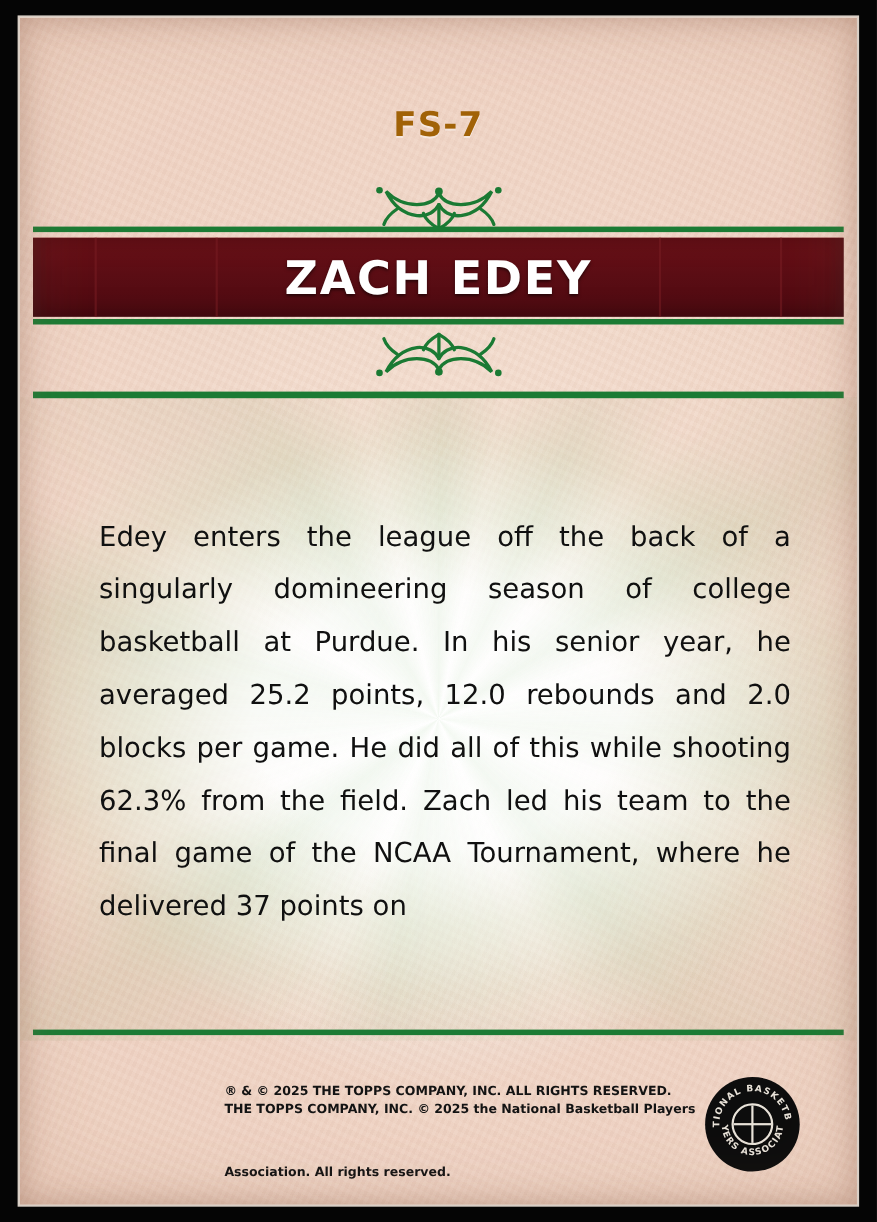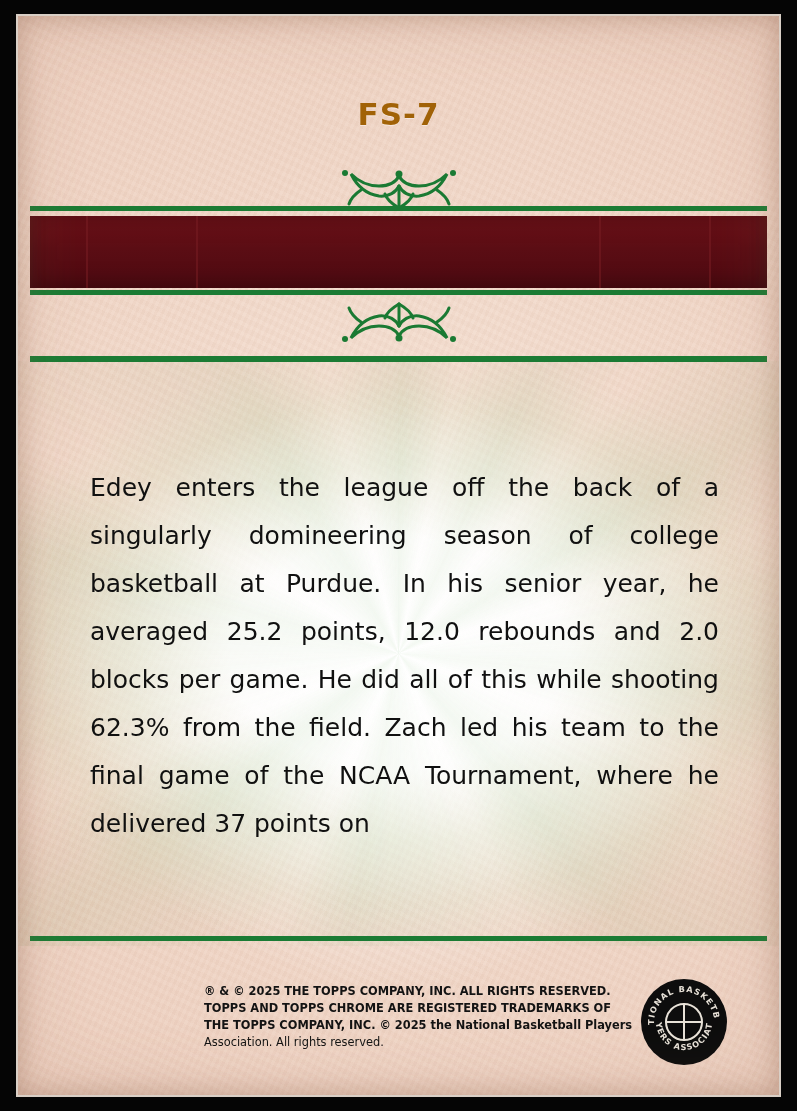--- a/index.html
+++ b/index.html
@@ -210,21 +210,21 @@
     position: absolute;
     left: 186px;
     width: 452px;
     top: 12px;
     font-family: "DejaVu Sans", sans-serif;
     font-weight: bold;
     font-size: 11.4px;
     line-height: 17px;
     color: #131313;
   }
-  .legal .l4 { font-weight: normal; }
+  .legal .l4 { font-weight: bold; margin-top: 40px; }
 
   
   .nbpa {
     position: absolute;
     right: 52px;
     top: 8px;
     width: 86px;
     height: 86px;
     border-radius: 50%;
     background: #0d0d0d;
@@ -306,20 +306,21 @@
       </svg>
     </div>
 
     <div class="rule r-top"></div>
 
     <div class="name-bar">
       <span class="tick t1"></span>
       <span class="tick t2"></span>
       <span class="tick t3"></span>
       <span class="tick t4"></span>
+      <div class="player-name">ZACH EDEY</div>
     </div>
 
     <div class="rule r-under"></div>
 
     <div class="flourish bottom">
       <svg viewBox="0 0 200 46" aria-hidden="true">
         <g fill="none" stroke="#1a7a33" stroke-width="3" stroke-linecap="round" transform="translate(0,46) scale(1,-1)">
           <path d="M100 8 C96 16, 88 18, 80 18 C66 18, 58 12, 52 6 C58 18, 66 26, 80 28 C90 29, 97 24, 100 18"></path>
           <path d="M100 8 C104 16, 112 18, 120 18 C134 18, 142 12, 148 6 C142 18, 134 26, 120 28 C110 29, 103 24, 100 18"></path>
           <path d="M100 18 L100 40"></path>
@@ -339,21 +340,20 @@
     <div class="bio">
       <span>Edey enters the league off the back of a singularly domineering season of college basketball at Purdue. In his senior year, he averaged 25.2 points, 12.0 rebounds and 2.0 blocks per game. He did all of this while shooting 62.3% from the field. Zach led his team to the final game of the NCAA Tournament, where he delivered 37 points on</span>
     </div>
 
     <div class="rule r-footer"></div>
 
     <div class="footer">
 
       <div class="legal">
         <div class="l1">® &amp; © 2025 THE TOPPS COMPANY, INC. ALL RIGHTS RESERVED.</div>
-        <div class="l2">TOPPS AND TOPPS CHROME ARE REGISTERED TRADEMARKS OF</div>
         <div class="l3">THE TOPPS COMPANY, INC. © 2025 the National Basketball Players</div>
         <div class="l4">Association. All rights reserved.</div>
       </div>
 
       <div class="nbpa">
         <div class="ring-text">
           <svg viewBox="0 0 86 86" aria-hidden="true">
             <defs>
               <path id="arcTop" d="M 13 43 A 30 30 0 0 1 73 43"></path>
               <path id="arcBot" d="M 15 43 A 28 28 0 0 0 71 43"></path>

